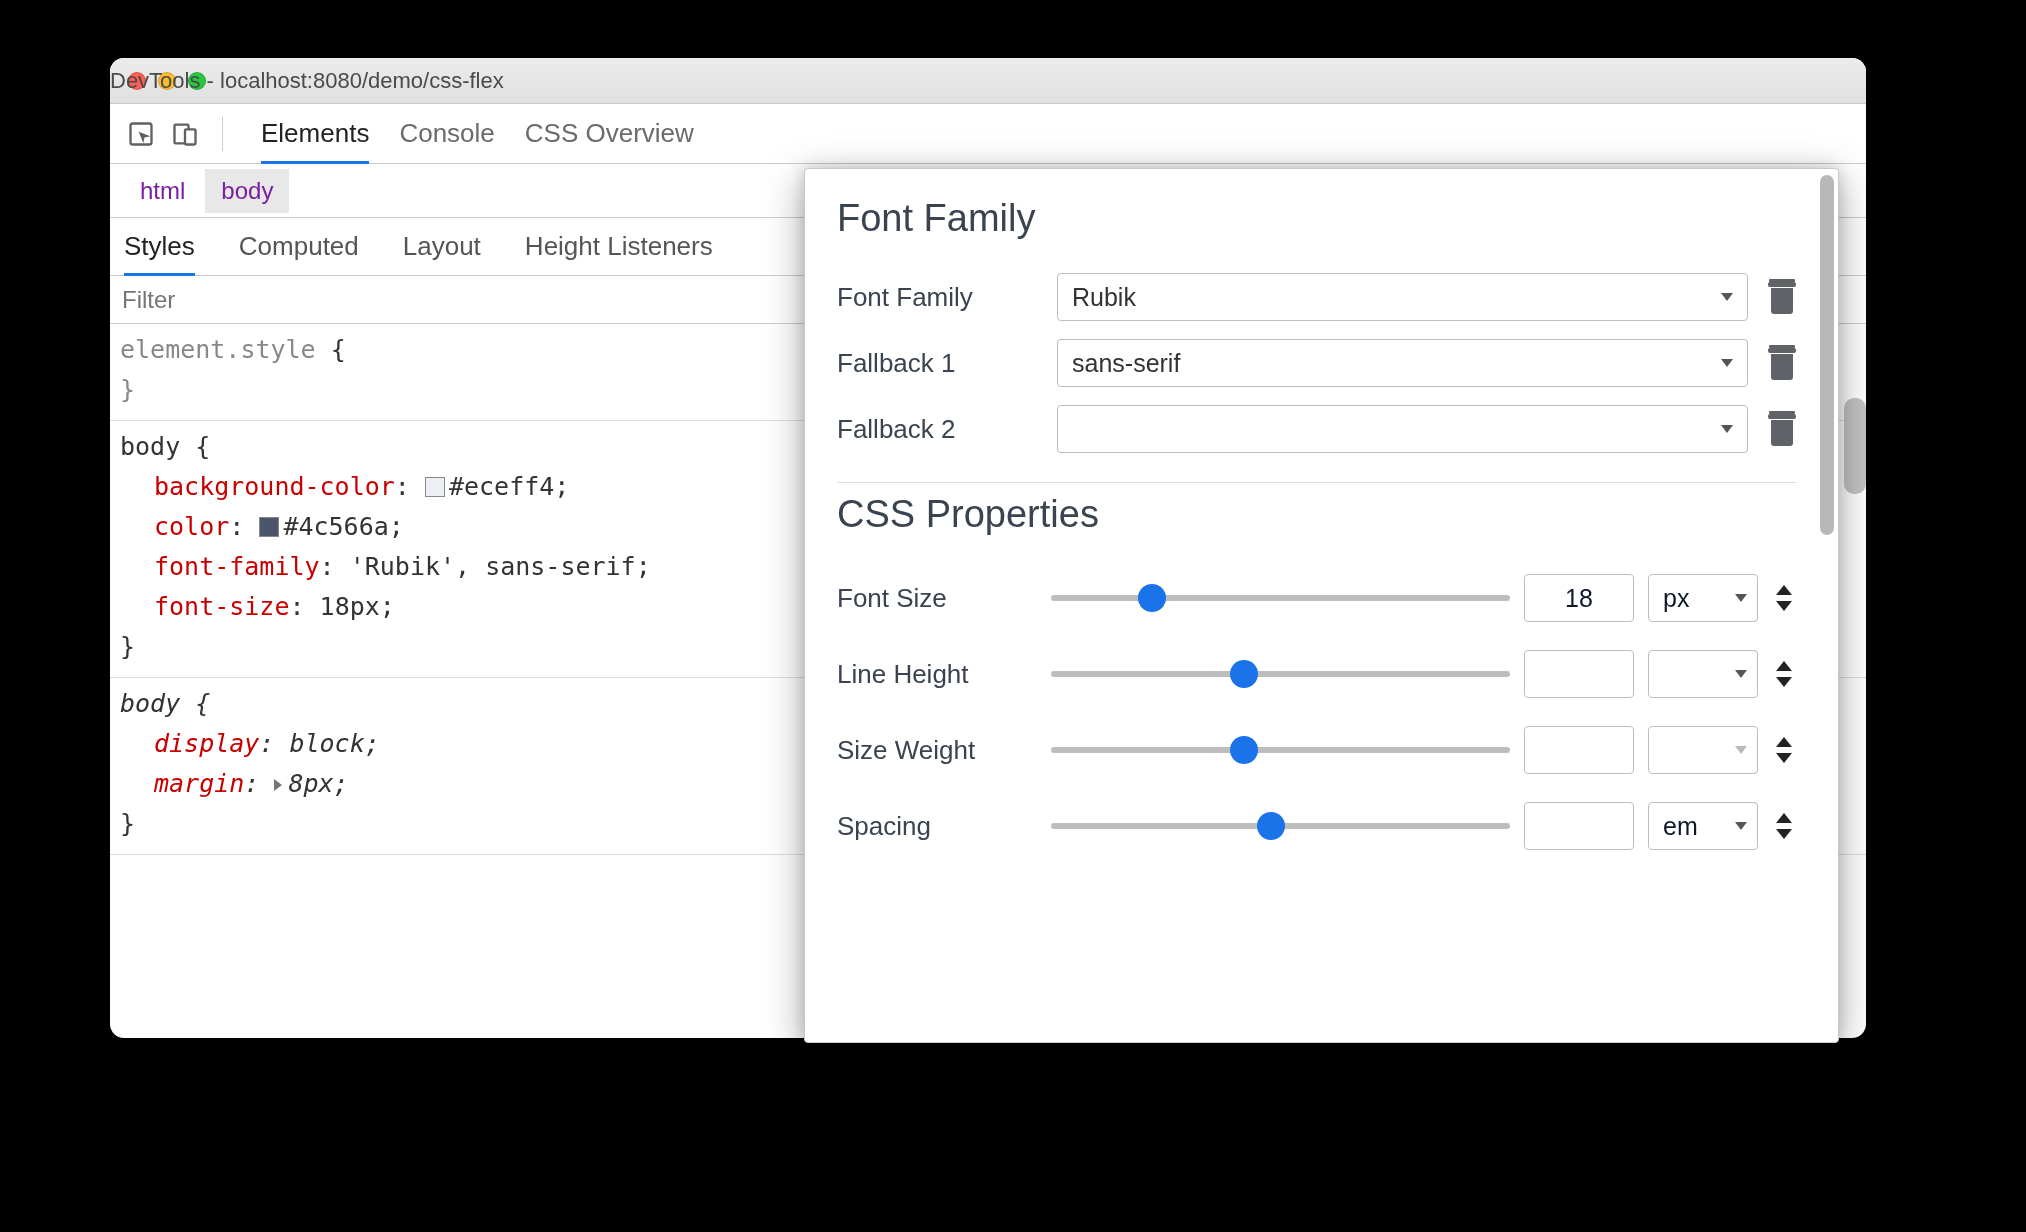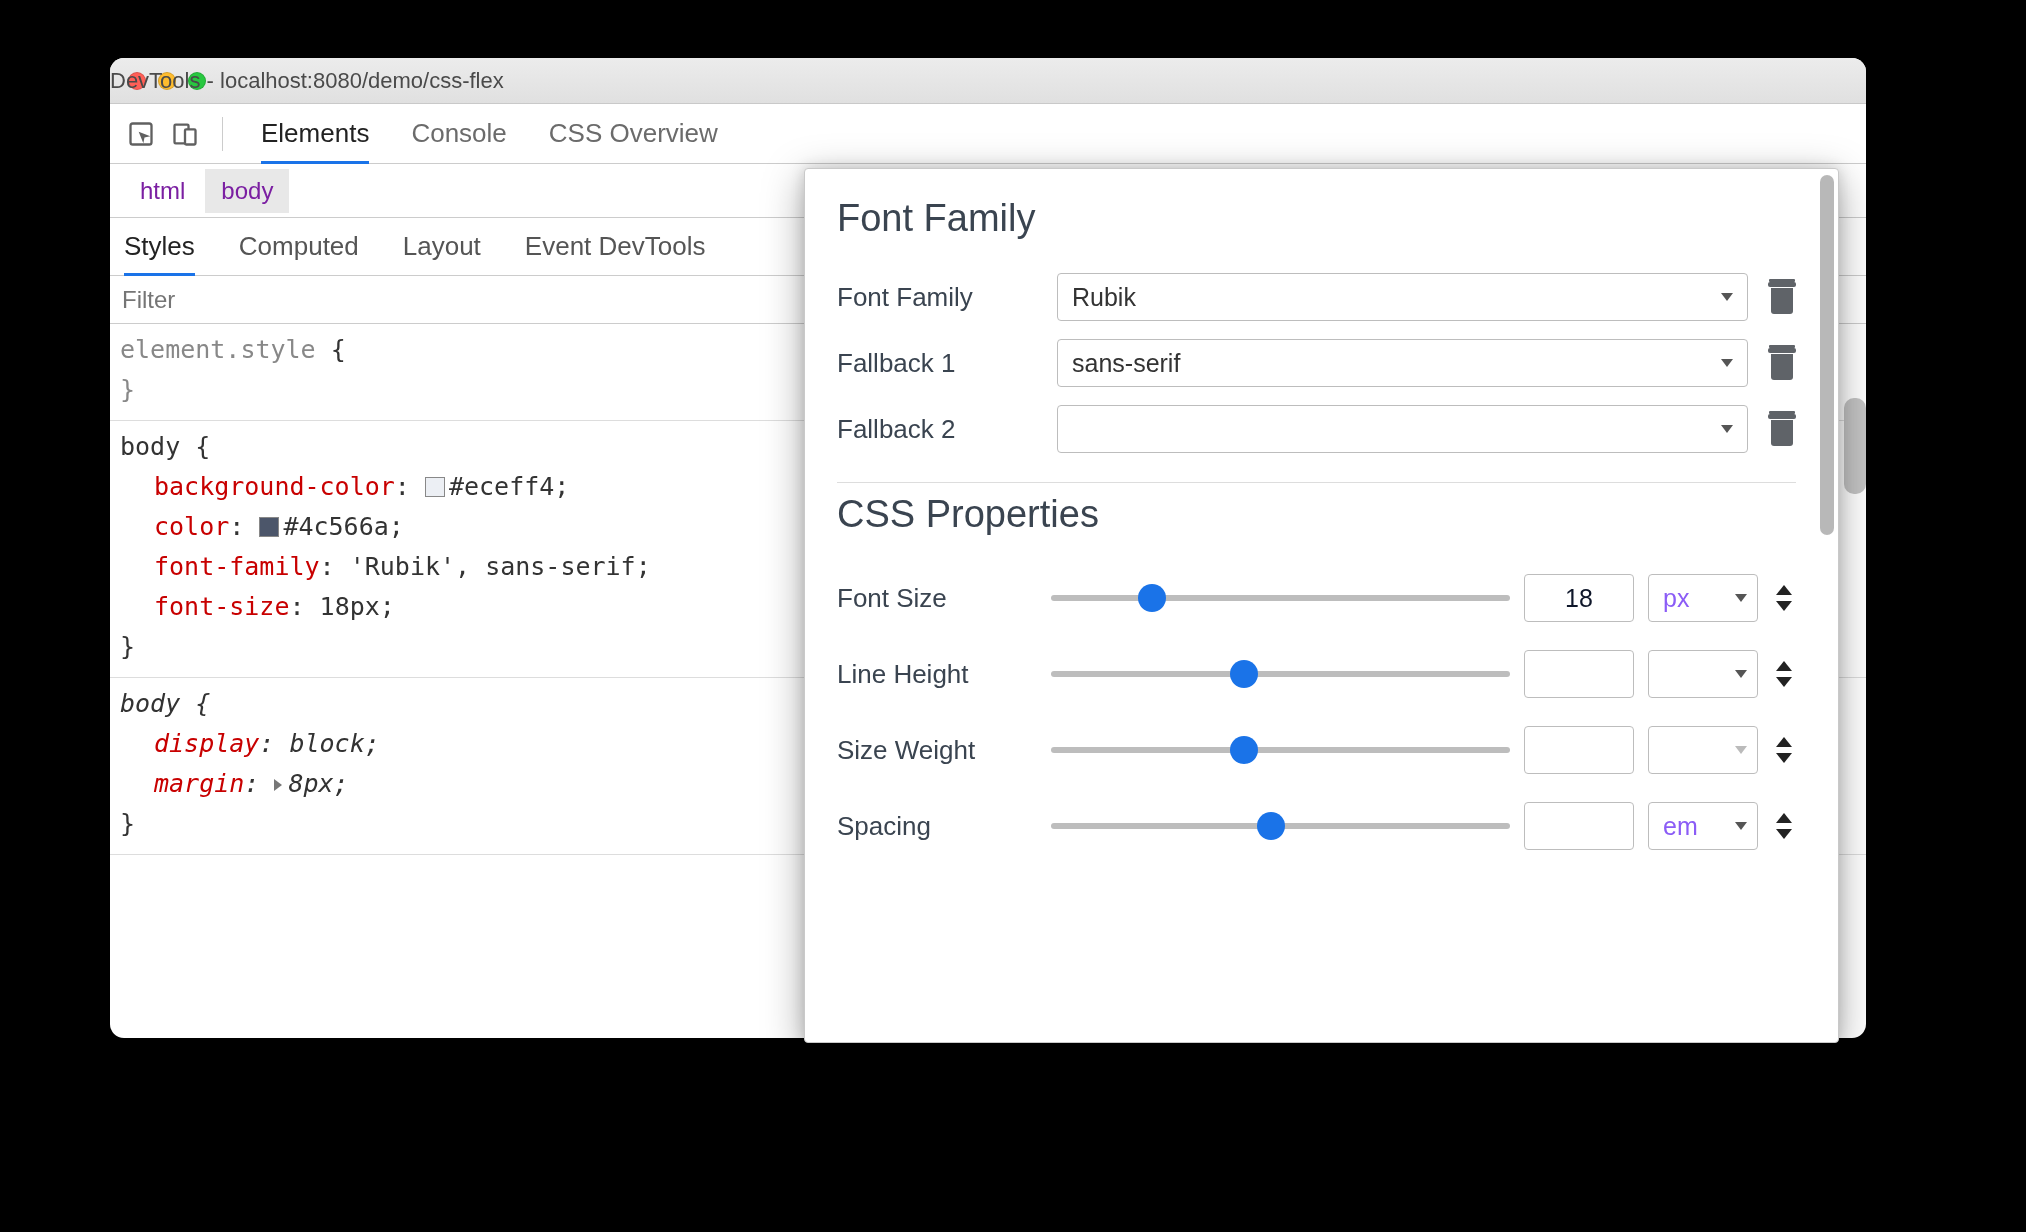--- a/index.html
+++ b/index.html
@@ -74,21 +74,21 @@
     justify-content: center;
     color: #606060;
   }
   .tool-sep {
     width: 1px; height: 34px;
     background: #ccc;
     margin: 0 10px;
   }
   .tabs-row {
     display: flex;
-    gap: 42px;
+    gap: 30px;
     margin-left: 18px;
     height: 100%;
     align-items: center;
   }
   .tab {
     height: 100%;
     display: flex;
     align-items: center;
     color: #6b6b6b;
     position: relative;
@@ -332,21 +332,21 @@
   .unitbox {
     width: 110px;
     height: 48px;
     border:1px solid #bdbdbd;
     border-radius:4px;
     display:flex;
     align-items:center;
     justify-content:space-between;
     padding: 0 10px 0 14px;
     font-size:25px;
-    color:#8b5cf6;
+    color:#0f172a;
     background:#fff;
   }
   .stepper {
     width:24px;
     display:flex;
     flex-direction:column;
     gap:6px;
     align-items:center;
   }
   .stepper .up {
@@ -424,21 +424,21 @@
       <div class="subtab active">
           <span>Styles</span>
         </div>
       <div class="subtab">
           <span>Computed</span>
         </div>
       <div class="subtab">
           <span>Layout</span>
         </div>
       <div class="subtab">
-          <span>Event DevTools</span>
+          <span>Height Listeners</span>
         </div>
     </div>
 
     <div class="filter-row">
       <input class="filter-input" placeholder="Filter" style="">
     </div>
 
     <div class="styles-pane" id="styles-pane">
         <div class="rule">
           <div class="sel-line"><span class="gray-sel">element.style</span> <span class="punct">{</span></div>

